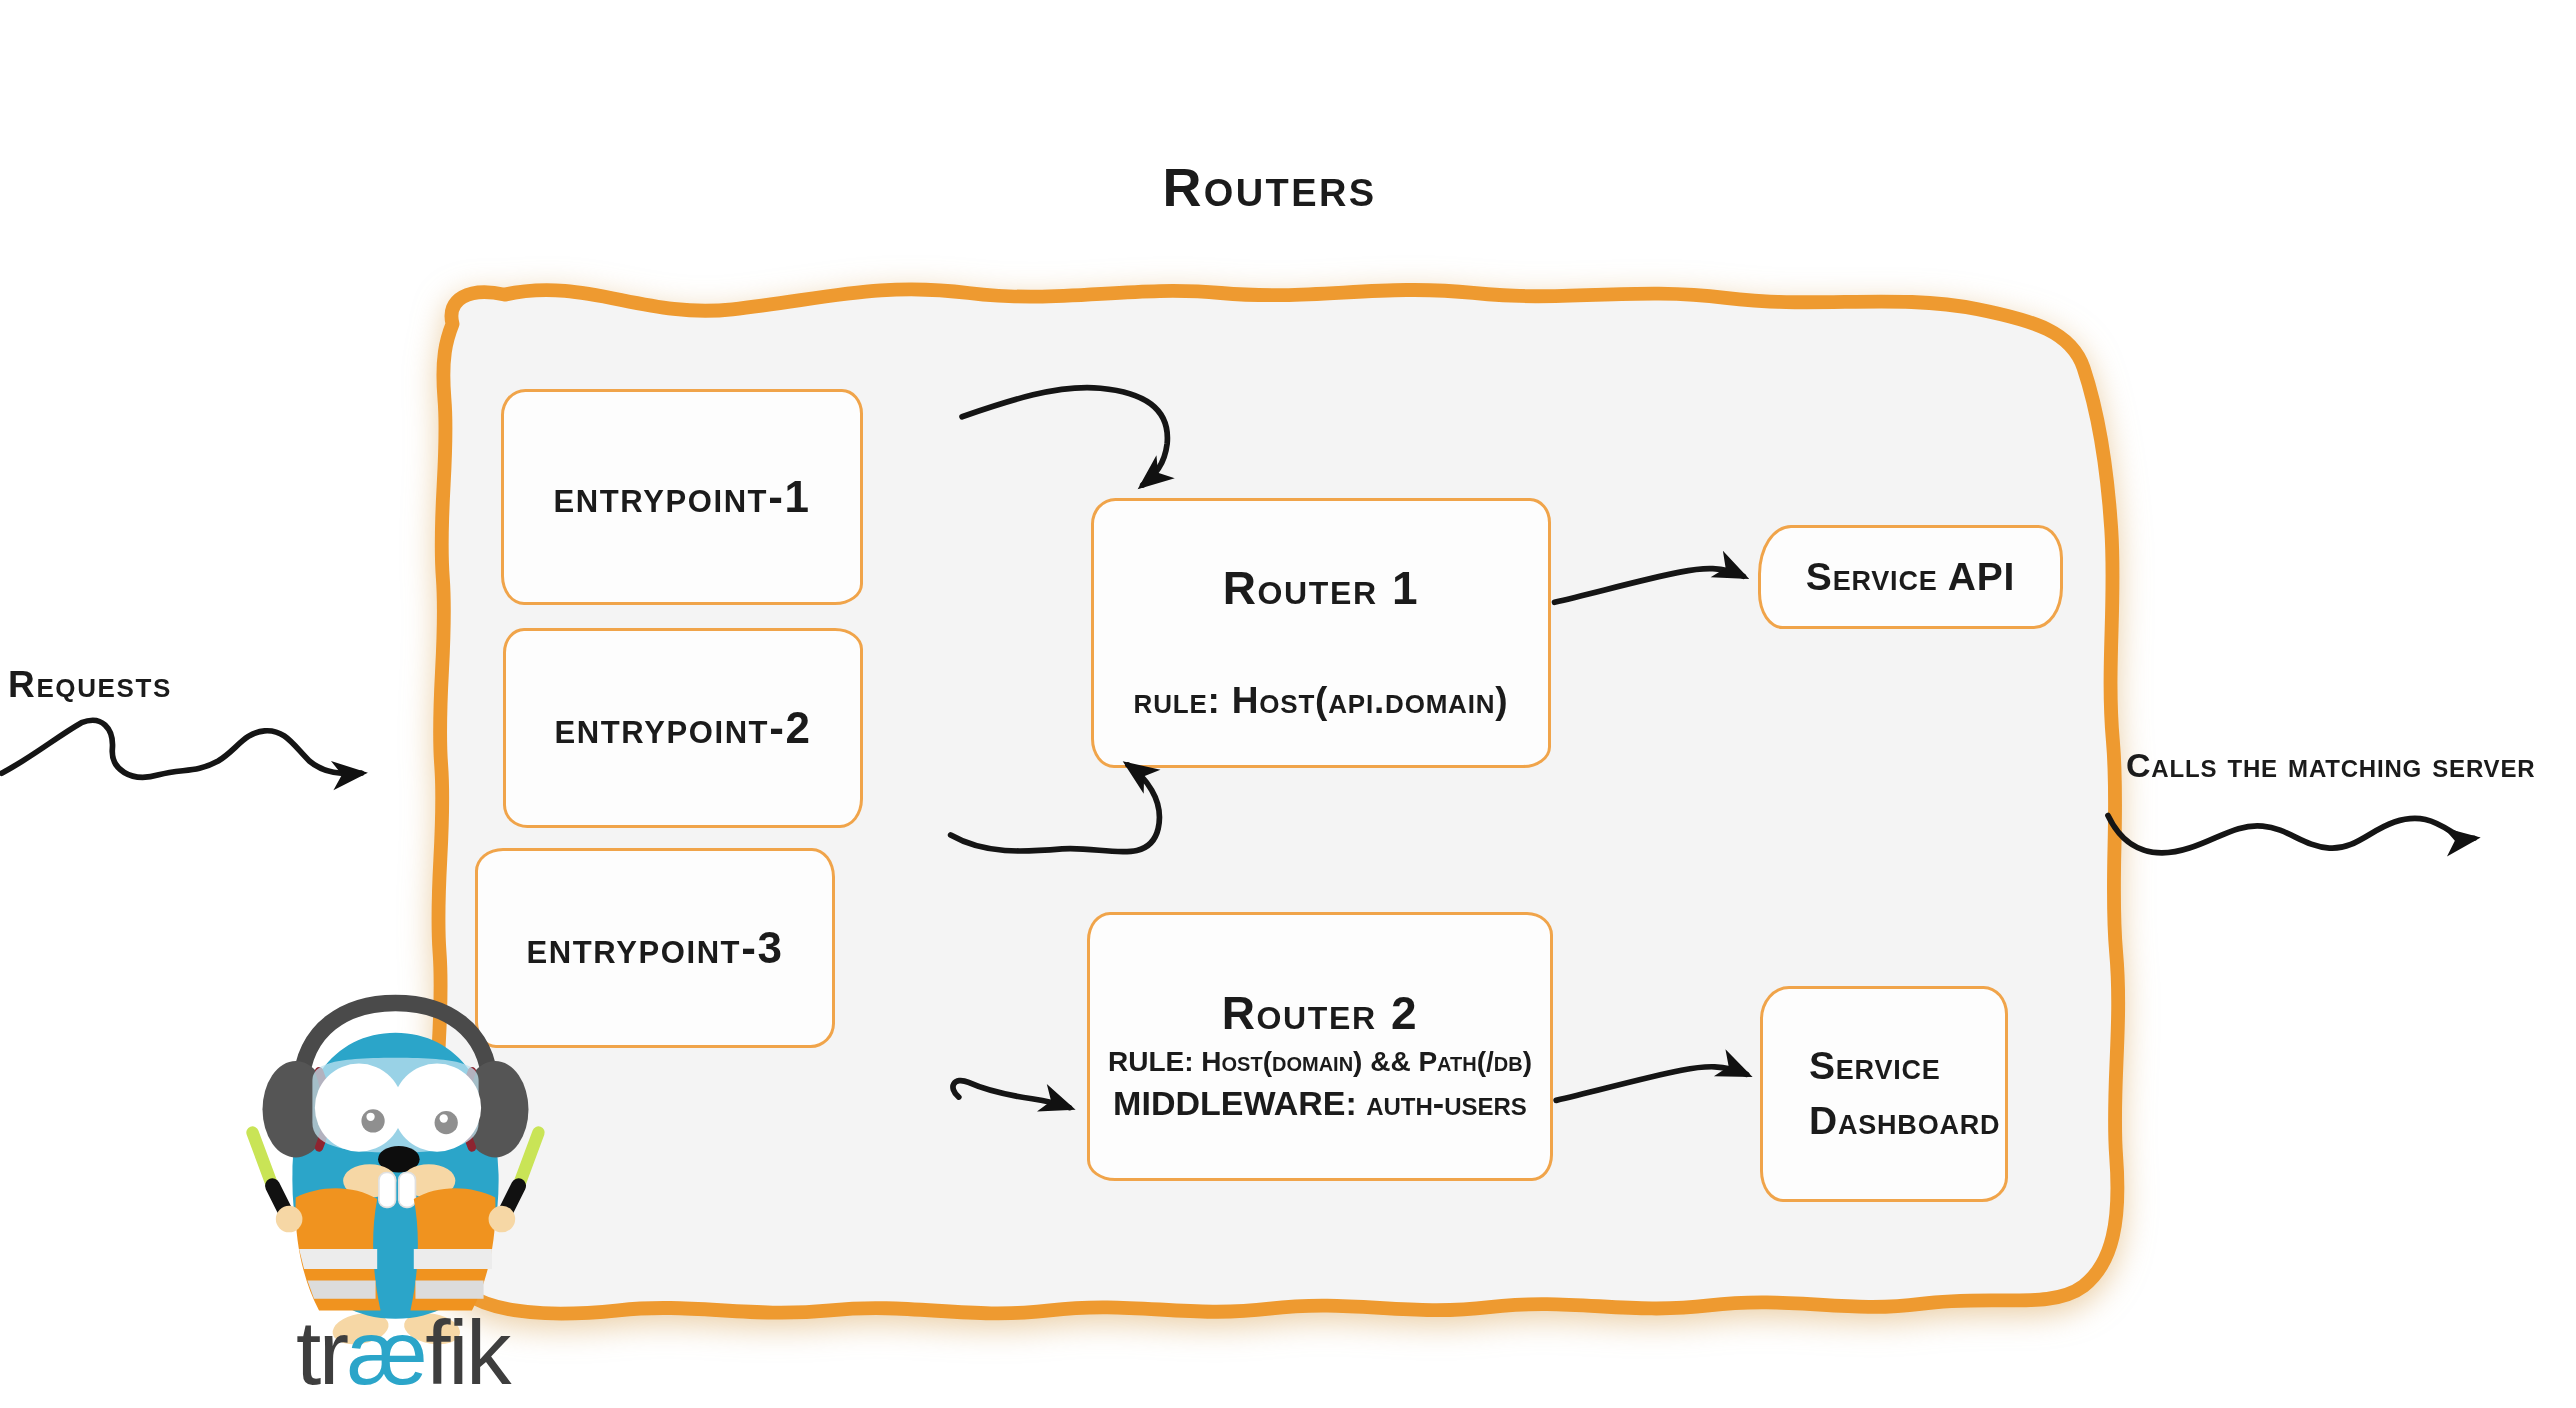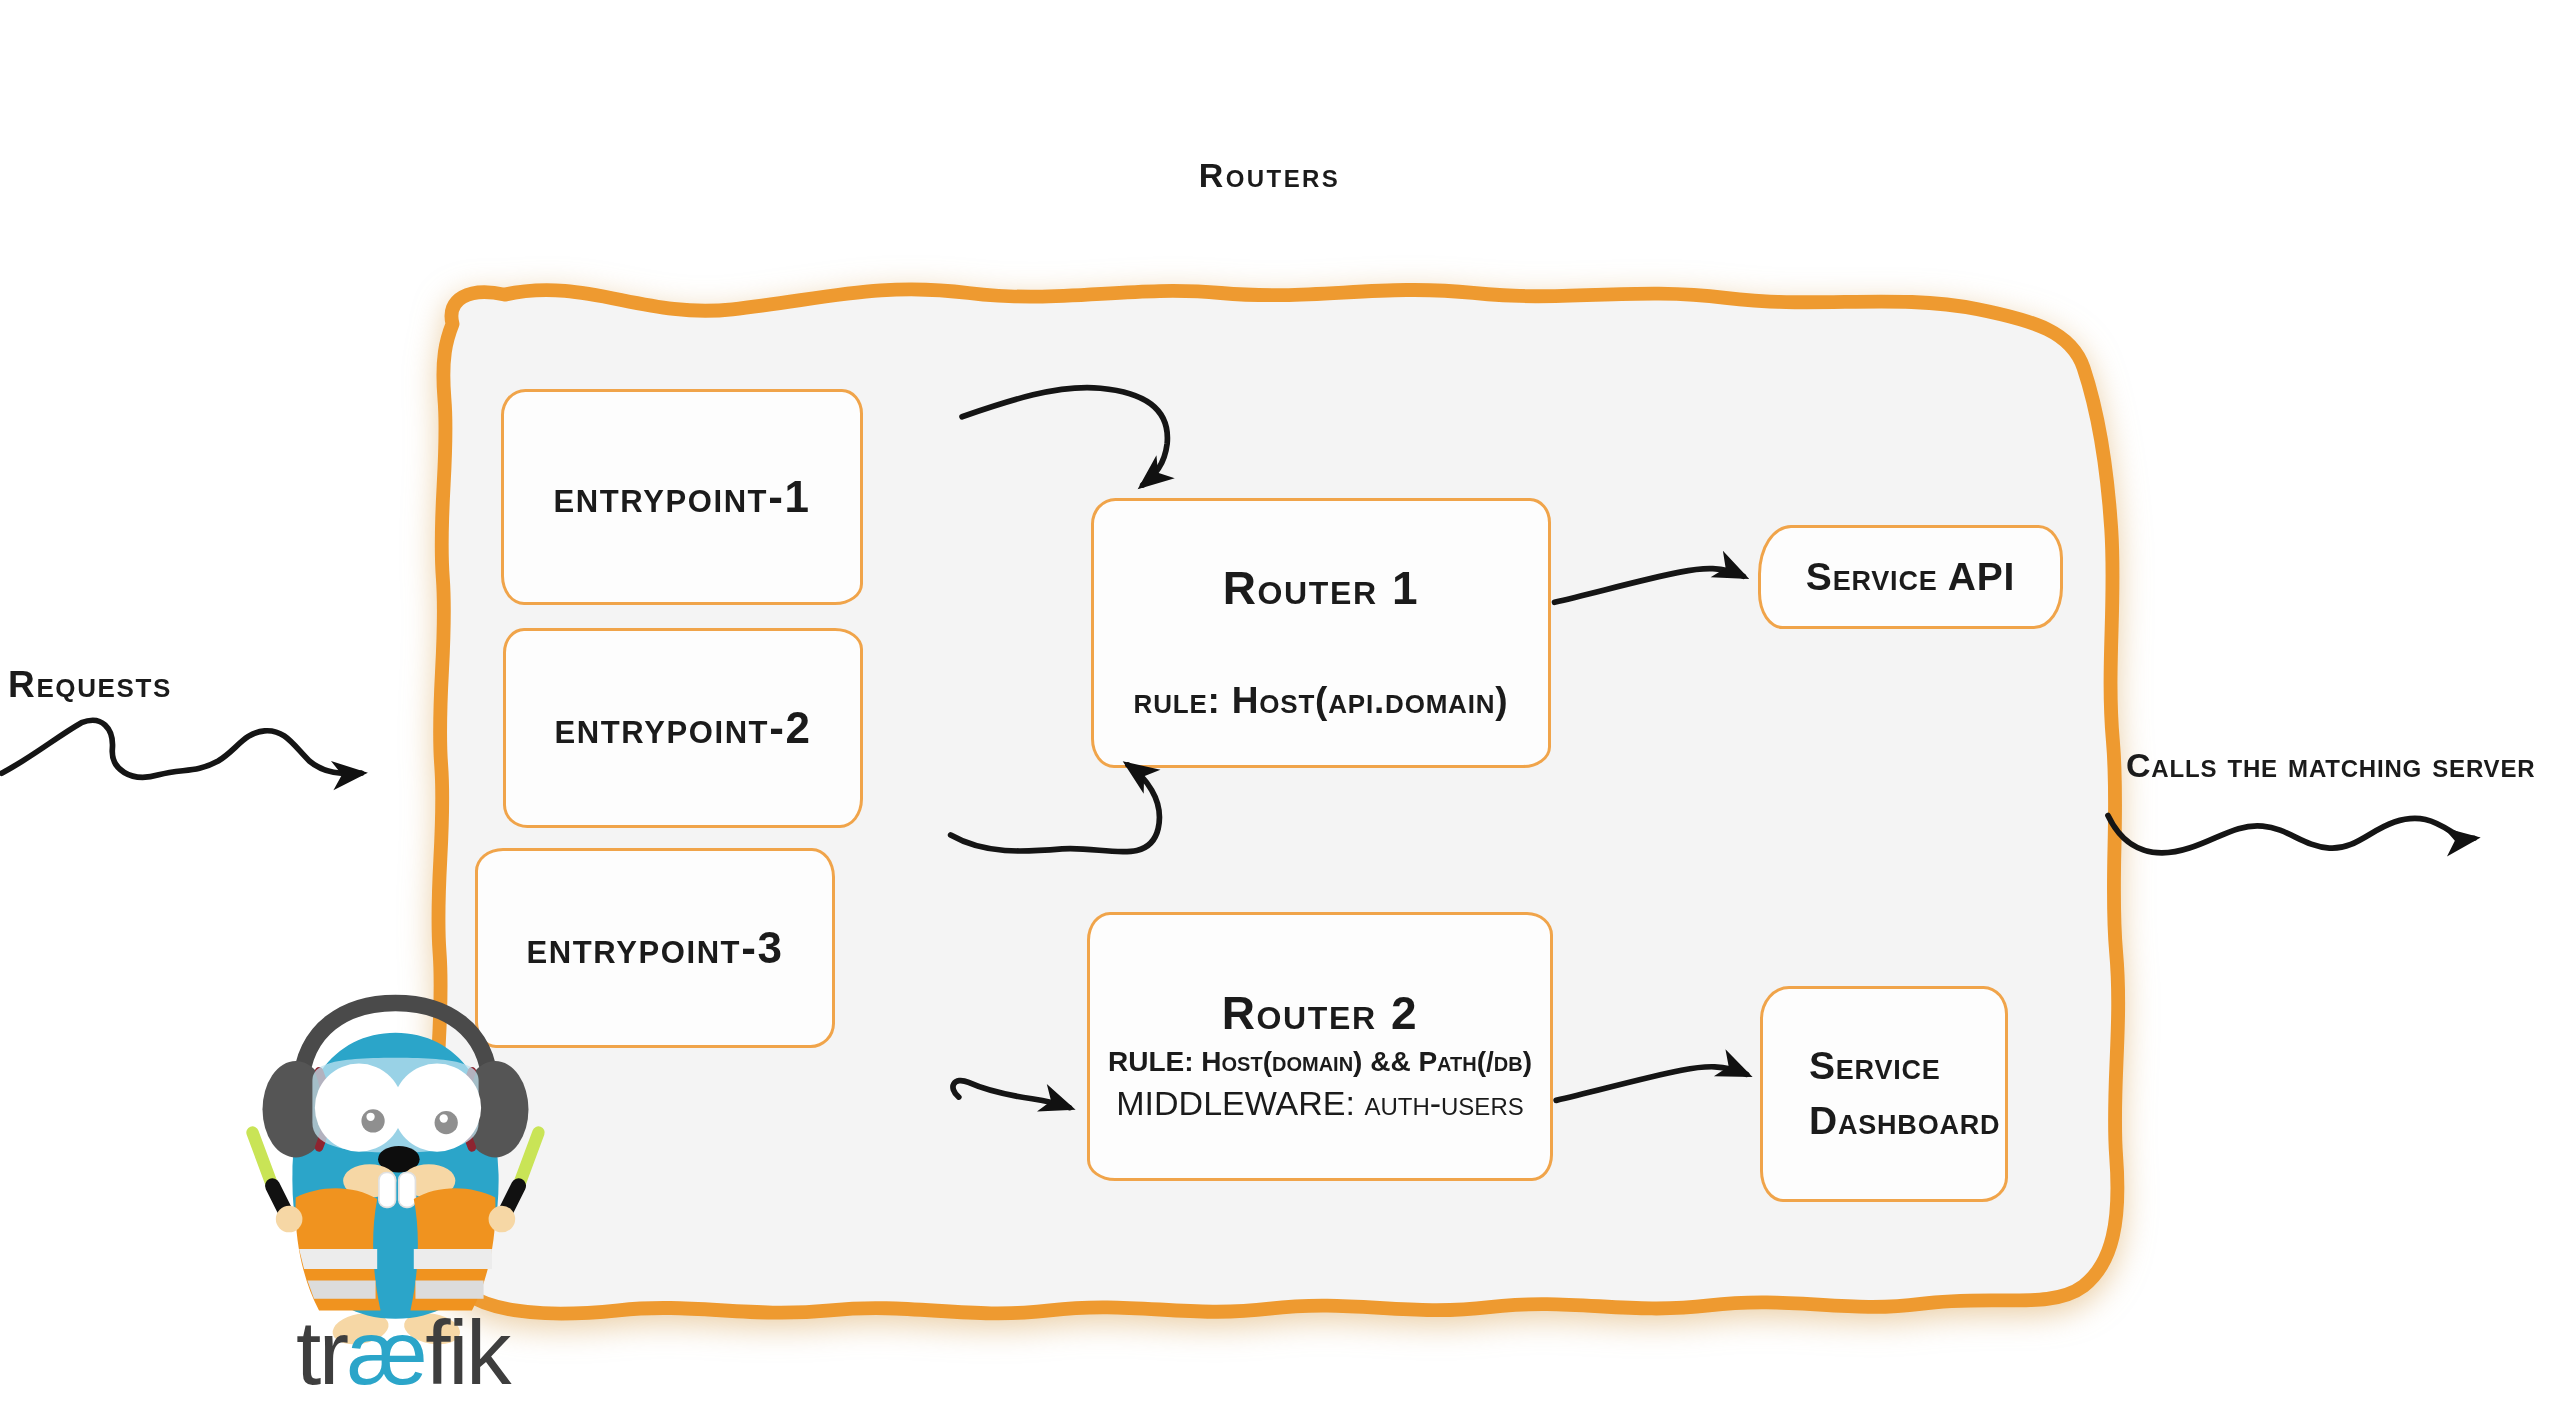--- a/index.html
+++ b/index.html
@@ -5,41 +5,41 @@
   html,body{margin:0;padding:0;}
   body{
     width:2576px;height:1408px;position:relative;overflow:hidden;
     background:#ffffff;color:#1b1b1b;
     font-family:"Liberation Sans", sans-serif;
   }
   .sc{font-variant:small-caps;}
   
   .diagram-title{
     position:absolute;left:960px;top:156px;width:619px;
-    text-align:center;font-size:34px;font-weight:700;letter-spacing:2.4px;
+    text-align:center;font-size:54px;font-weight:700;letter-spacing:2.4px;
   }
   
   svg.layer{position:absolute;left:0;top:0;}
   .container-path{
     fill:#f4f4f4;stroke:#ee9a30;stroke-width:17;stroke-linejoin:round;
     filter:drop-shadow(0 10px 18px rgba(214,160,80,.5));
   }
   .flow{fill:none;stroke:#151515;stroke-width:7;stroke-linecap:round;}
   
   .hbox{
     position:absolute;background:#fdfdfd;border:3.3px solid #f0a44a;
     border-radius:24.4px 21px 28px 23px / 26px 24.4px 21px 29px;
     display:flex;flex-direction:column;align-items:center;justify-content:center;
     text-align:center;box-sizing:border-box;
   }
   .entry-label{font-size:44px;font-weight:700;letter-spacing:1.6px;}
   .router-name{font-size:46px;font-weight:700;letter-spacing:1.6px;margin-top:16px;}
   .router-rule{font-size:37px;font-weight:700;letter-spacing:0.8px;}
   .router-rule-sm{font-size:28px;font-weight:700;letter-spacing:0;}
-  .router-mw{font-size:34px;font-weight:400;letter-spacing:0;}
+  .router-mw{font-size:34px;font-weight:700;letter-spacing:0;}
   .service-label{font-size:39px;font-weight:700;letter-spacing:0.8px;line-height:1.4;}
   #box-router1{gap:65px;}
   #box-router2{gap:6px;}
   #box-service-dashboard{align-items:flex-start;text-align:left;padding-left:46px;}
   
   .requests-label{
     position:absolute;left:8.1px;top:664px;font-size:37px;font-weight:700;letter-spacing:1.6px;
   }
   .calls-label{
     position:absolute;left:2126px;top:746px;width:446px;font-size:34px;font-weight:700;letter-spacing:0.8px;

